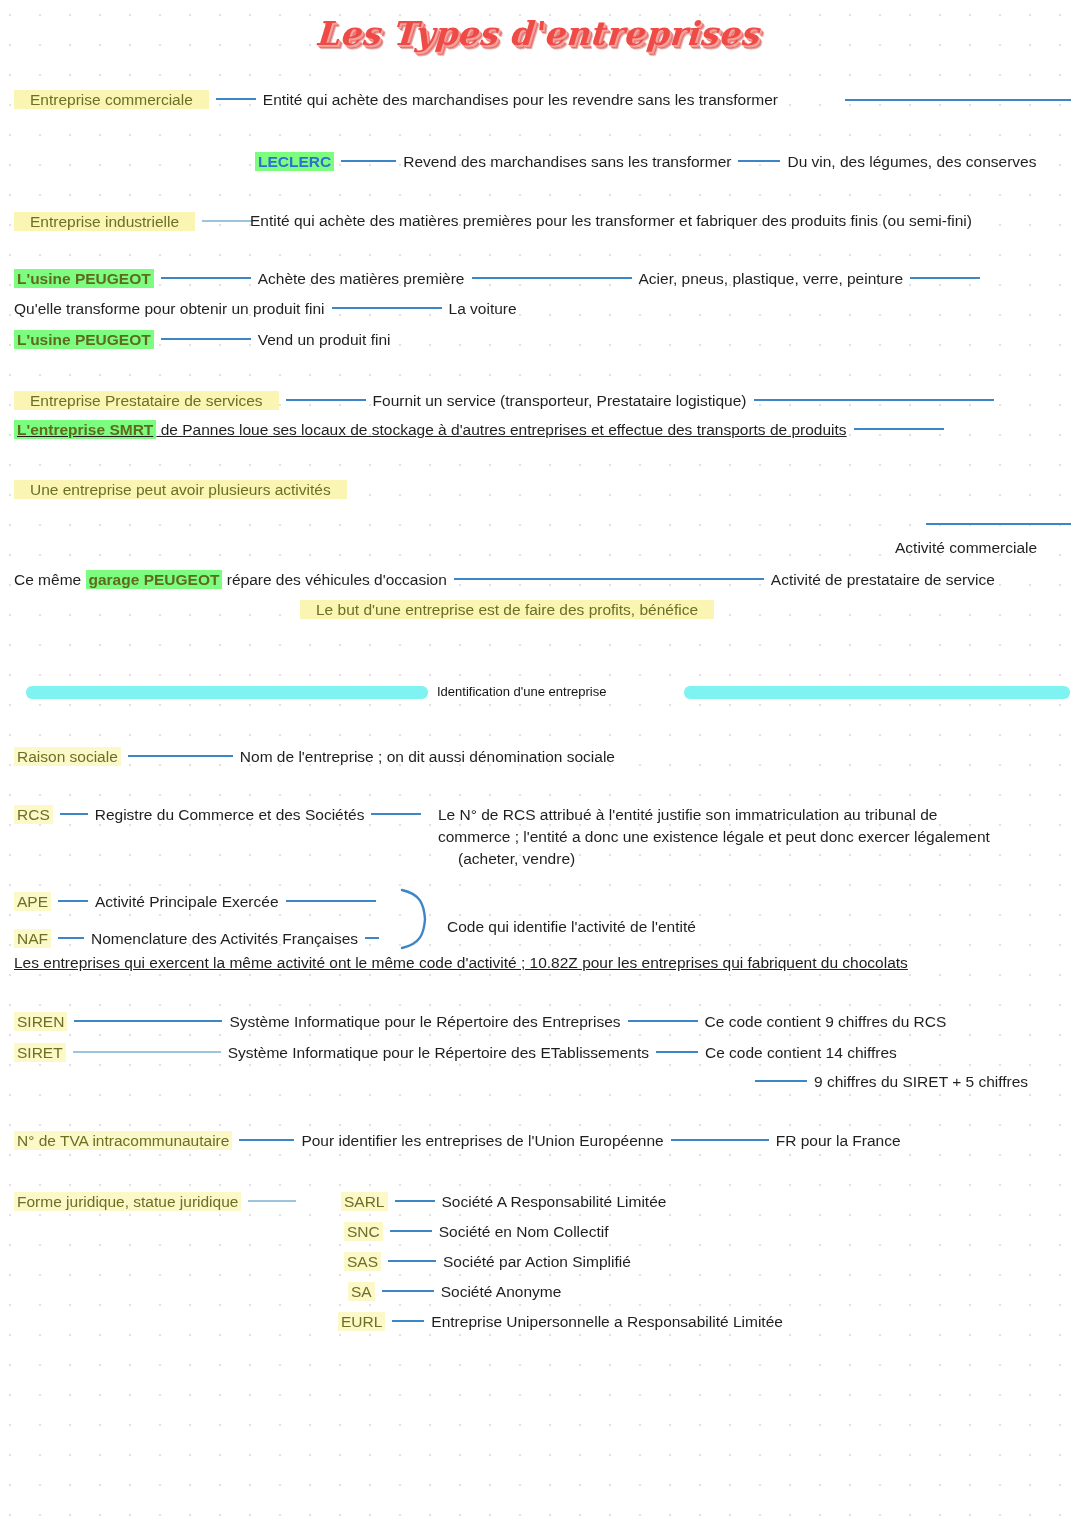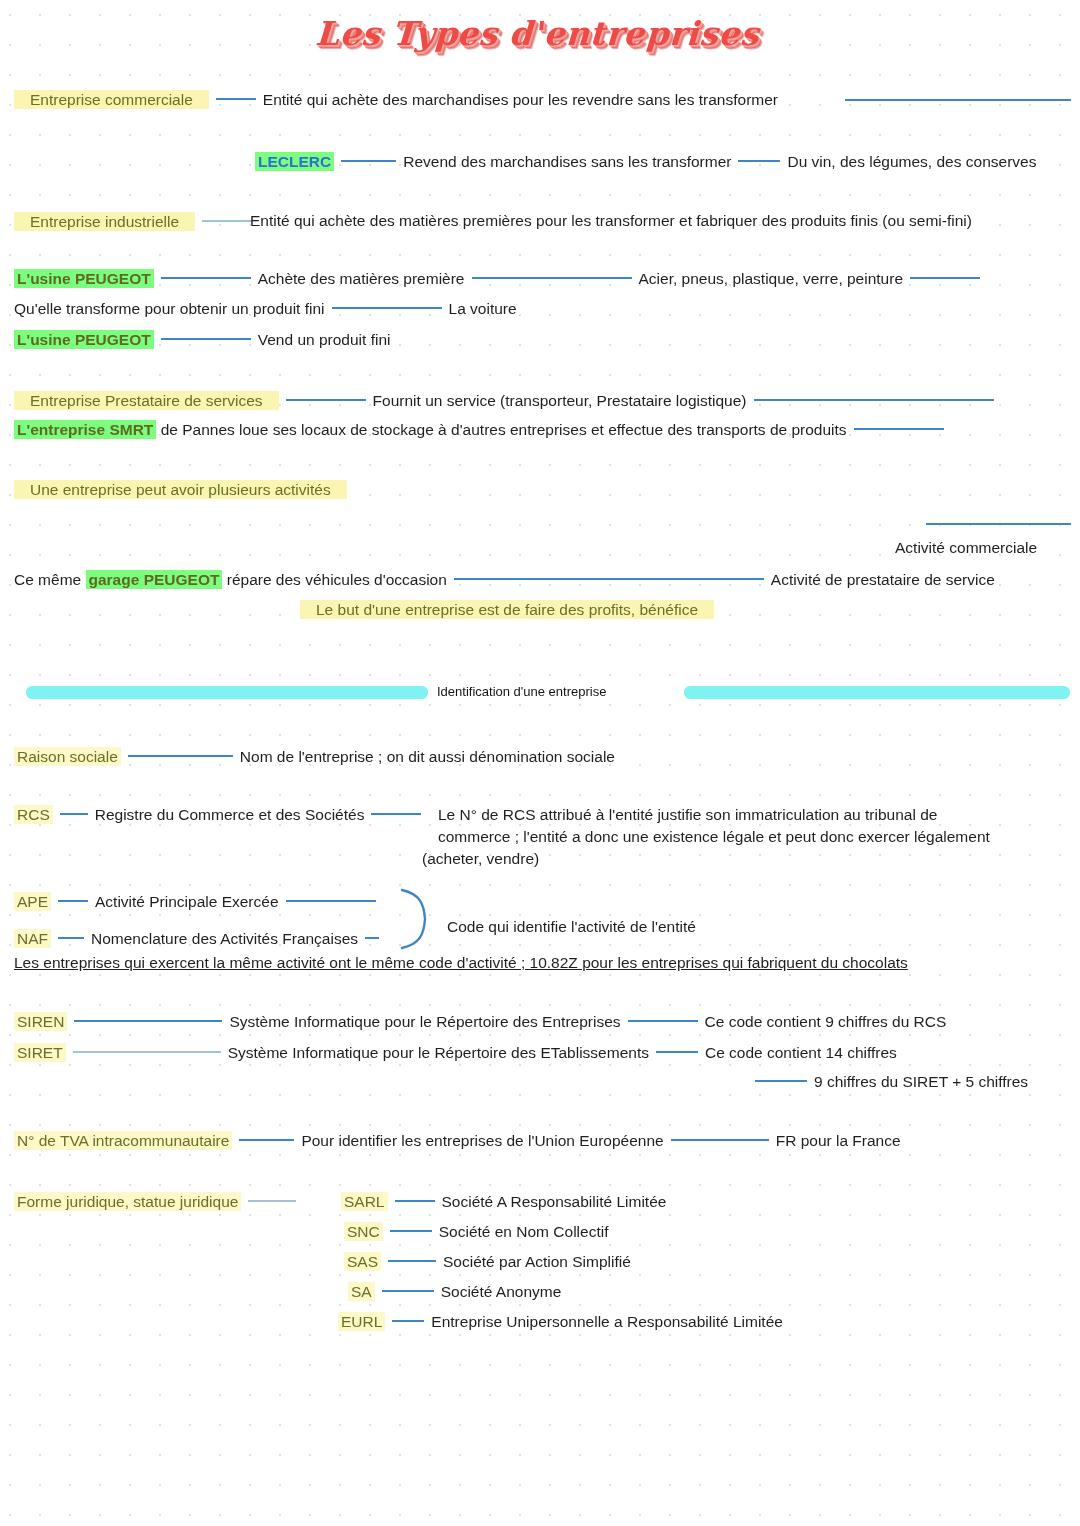--- a/index.html
+++ b/index.html
@@ -153,21 +153,21 @@
   </div>
 
   <div class="row" style="left:14px; top:330px;">
     <span class="hl-green olive">L'usine PEUGEOT</span><span class="lead" style="width:90px;"></span><span class="plain">Vend un produit fini</span>
   </div>
 
   <div class="row" style="left:14px; top:391px;">
     <span class="hl-yellow">Entreprise Prestataire de services</span><span class="lead" style="width:80px;"></span><span class="plain">Fournit un service (transporteur, Prestataire logistique)</span><span class="lead" style="width:240px;"></span>
   </div>
 
-  <div class="row" style="left:14px; top:420px;">
+  <div class="row" style="left:14px; top:420px;text-decoration:underline;">
     <span class="hl-green olive">L'entreprise SMRT</span><span class="plain"> de Pannes loue ses locaux de stockage à d'autres entreprises et effectue des transports de produits</span><span class="lead" style="width:90px;"></span>
   </div>
 
   <div class="row" style="left:14px; top:480px;">
     <span class="hl-yellow">Une entreprise peut avoir plusieurs activités</span>
   </div>
 
   <div class="rule" style="left:926px; top:523px; width:145px;"></div>
   <div class="row" style="left:895px; top:538px;">Activité commerciale</div>
 
@@ -185,21 +185,21 @@
 
   <div class="row" style="left:14px; top:747px;">
     <span class="hl-yellow-pale">Raison sociale</span><span class="lead" style="width:105px;"></span><span class="plain">Nom de l'entreprise ; on dit aussi dénomination sociale</span>
   </div>
 
   <div class="row" style="left:14px; top:805px;">
     <span class="hl-yellow-pale">RCS</span><span class="lead" style="width:28px;"></span><span class="plain">Registre du Commerce et des Sociétés</span><span class="lead" style="width:50px;"></span>
   </div>
   <div class="row" style="left:438px; top:805px;">Le N° de RCS attribué à l'entité justifie son immatriculation au tribunal de</div>
   <div class="row" style="left:438px; top:827px;">commerce ; l'entité a donc une existence légale et peut donc exercer légalement</div>
-  <div class="row" style="left:422px; top:849px;">(acheter, vendre)</div>
+  <div class="row" style="left:458px; top:849px;">(acheter, vendre)</div>
 
   <div class="row" style="left:14px; top:892px;">
     <span class="hl-yellow-pale">APE</span><span class="lead" style="width:30px;"></span><span class="plain">Activité Principale Exercée</span><span class="lead" style="width:90px;"></span>
   </div>
 
   <div class="row" style="left:14px; top:929px;">
     <span class="hl-yellow-pale">NAF</span><span class="lead" style="width:26px;"></span><span class="plain">Nomenclature des Activités Françaises</span><span class="lead" style="width:14px;"></span>
   </div>
 
   <svg class="brace" style="left:398px; top:888px;" width="34" height="62" viewBox="0 0 34 62">

